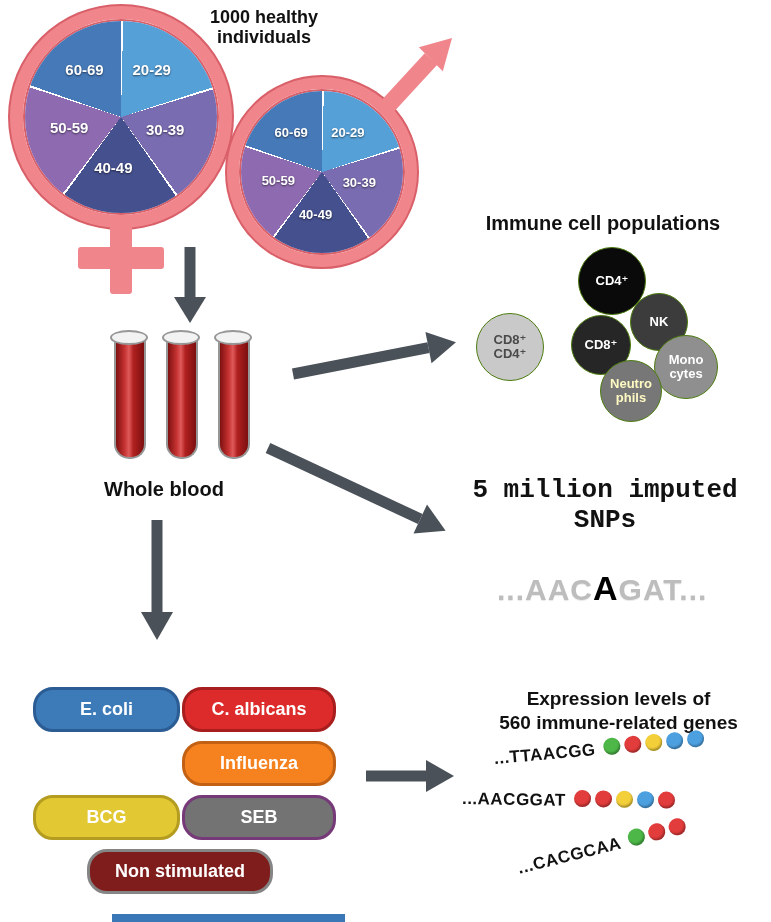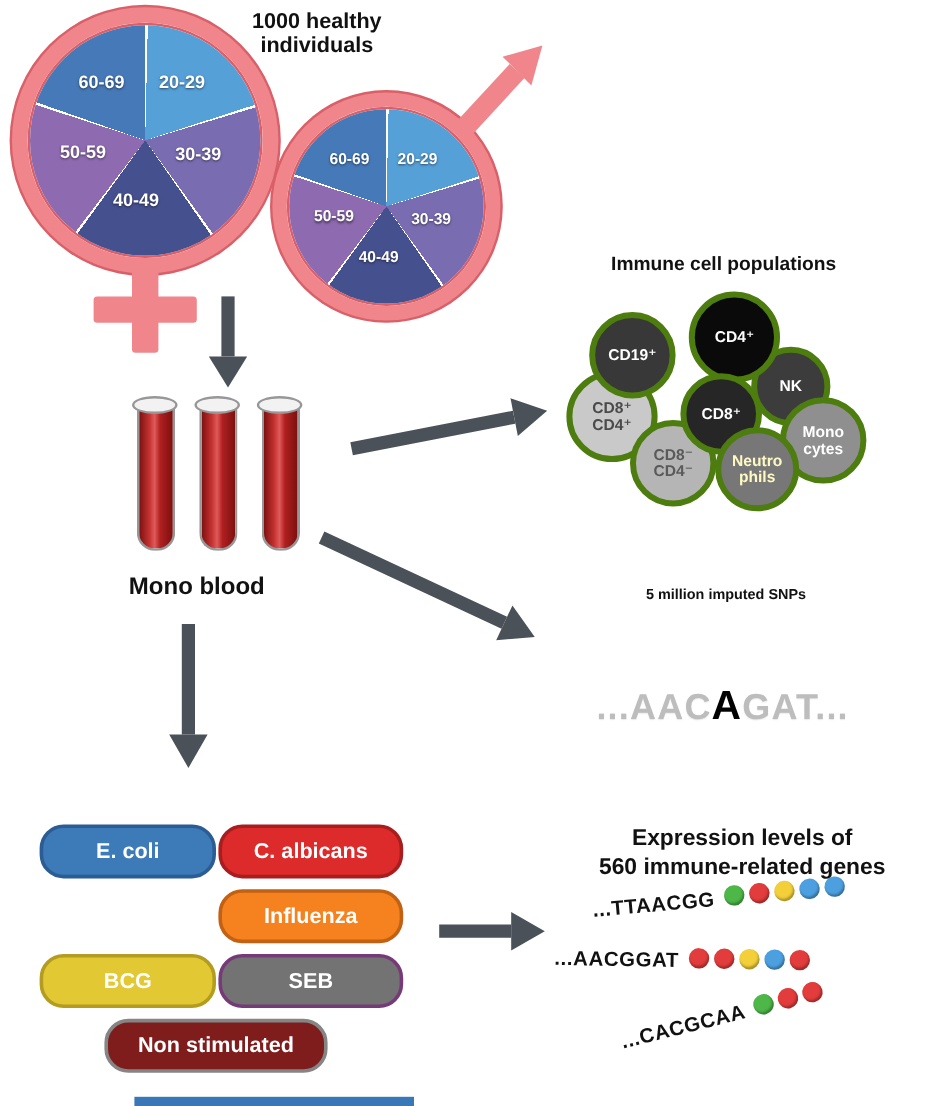--- a/index.html
+++ b/index.html
@@ -29,21 +29,21 @@
   
   .tube{position:absolute;width:38px;height:134px;}
   .tube-body{position:absolute;left:4px;top:7px;width:28px;height:120px;
              border:2px solid #979797;border-top:none;border-radius:0 0 15px 15px;
              background:linear-gradient(90deg,#7e1010 0%,#c43131 30%,#e05a5a 46%,#b02020 62%,#7d0f0f 100%);}
   .tube-rim{position:absolute;left:0;top:0;width:34px;height:11px;border-radius:50%;
             background:#f2f2f2;border:2px solid #979797;z-index:2;}
 
   
   .cell{position:absolute;transform:translate(-50%,-50%);border-radius:50%;
-        border:5px solid #4d7c0f;display:flex;align-items:center;justify-content:center;
+        border:1px solid #4d7c0f;display:flex;align-items:center;justify-content:center;
         text-align:center;font-weight:bold;font-size:13px;line-height:1.05;white-space:pre-line;}
 
   
   .snp-line{position:absolute;white-space:nowrap;font-weight:bold;}
   .sg{color:#bdbdbd;font-size:30px;letter-spacing:1px;text-shadow:0 1px 1px #e8e8e8;}
   .sv{color:#000;font-size:34px;letter-spacing:1px;}
 
   
   .pill{position:absolute;border-radius:20px;border:3px solid #888;display:flex;
         align-items:center;justify-content:center;color:#fff;font-weight:bold;font-size:18px;}
@@ -114,39 +114,36 @@
     <div class="tube-body"></div>
   </div>
   <div class="tube" style="left:162px;top:330px;">
     <div class="tube-rim"></div>
     <div class="tube-body"></div>
   </div>
   <div class="tube" style="left:214px;top:330px;">
     <div class="tube-rim"></div>
     <div class="tube-body"></div>
   </div>
-  <div class="title" style="left:74px;top:478px;width:180px;font-size:20px;">Mono blood</div>
+  <div class="title" style="left:74px;top:478px;width:180px;font-size:20px;">Whole blood</div>
 
-  <div class="title" style="left:453px;top:212px;width:300px;font-size:16px;">Immune cell populations</div>
+  <div class="title" style="left:453px;top:212px;width:300px;font-size:20px;">Immune cell populations</div>
   <div style="position:absolute;left:468px;top:250px;width:280px;height:190px;">
     <div class="cell" style="left: 42px; top: 97px; width: 66px; height: 66px; background: rgb(201, 201, 201); color: rgb(74, 74, 74);">CD8⁺
 CD4⁺</div>
-    <div class="cell" style="left: 93px; top: 136px; width: 62px; height: 62px; background: rgb(181, 181, 181); color: rgb(90, 90, 90);">CD8⁻
-CD4⁻</div>
-    <div class="cell" style="left: 59px; top: 46px; width: 62px; height: 62px; background: rgb(56, 56, 56); color: rgb(255, 255, 255);">CD19⁺</div>
     <div class="cell" style="left: 191px; top: 72px; width: 56px; height: 56px; background: rgb(60, 60, 60); color: rgb(255, 255, 255);">NK</div>
     <div class="cell" style="left: 218px; top: 117px; width: 62px; height: 62px; background: rgb(143, 143, 143); color: rgb(255, 255, 255);">Mono
 cytes</div>
     <div class="cell" style="left: 144px; top: 31px; width: 66px; height: 66px; background: rgb(10, 10, 10); color: rgb(255, 255, 255);">CD4⁺</div>
     <div class="cell" style="left: 133px; top: 95px; width: 58px; height: 58px; background: rgb(38, 38, 38); color: rgb(255, 255, 255);">CD8⁺</div>
     <div class="cell" style="left: 163px; top: 141px; width: 60px; height: 60px; background: rgb(119, 119, 119); color: #fef9c3;">Neutro
 phils</div>
   </div>
 
-  <div class="title" style="left:455px;top:488px;width:300px;font-size:12px;">5 million imputed SNPs</div>
+  <div class="title" style="left:455px;top:475px;width:300px;font-size:26px;font-family:Liberation Mono, monospace;">5 million imputed SNPs</div>
   <div class="snp-line" style="left:497px;top:569px;">
     <span class="sg">...AAC</span><span class="sv">A</span><span class="sg">GAT...</span>
   </div>
 
   <div class="pill" style="left: 33px; top: 687px; width: 141px; height: 39px; background: rgb(61, 122, 184); border-color: rgb(43, 92, 147);">E. coli</div>
   <div class="pill" style="left: 182px; top: 687px; width: 148px; height: 39px; background: rgb(221, 42, 42); border-color: rgb(168, 29, 29);">C. albicans</div>
   <div class="pill" style="left: 182px; top: 741px; width: 148px; height: 39px; background: rgb(245, 130, 31); border-color: rgb(194, 97, 20);">Influenza</div>
   <div class="pill" style="left: 33px; top: 795px; width: 141px; height: 39px; background: rgb(226, 200, 50); border-color: rgb(179, 156, 31);">BCG</div>
   <div class="pill" style="left: 182px; top: 795px; width: 148px; height: 39px; background: #737373; border-color: rgb(118, 58, 121);">SEB</div>
   <div class="pill" style="left: 87px; top: 849px; width: 180px; height: 39px; background: #7f1d1d; border-color: rgb(133, 133, 133);">Non stimulated</div>

